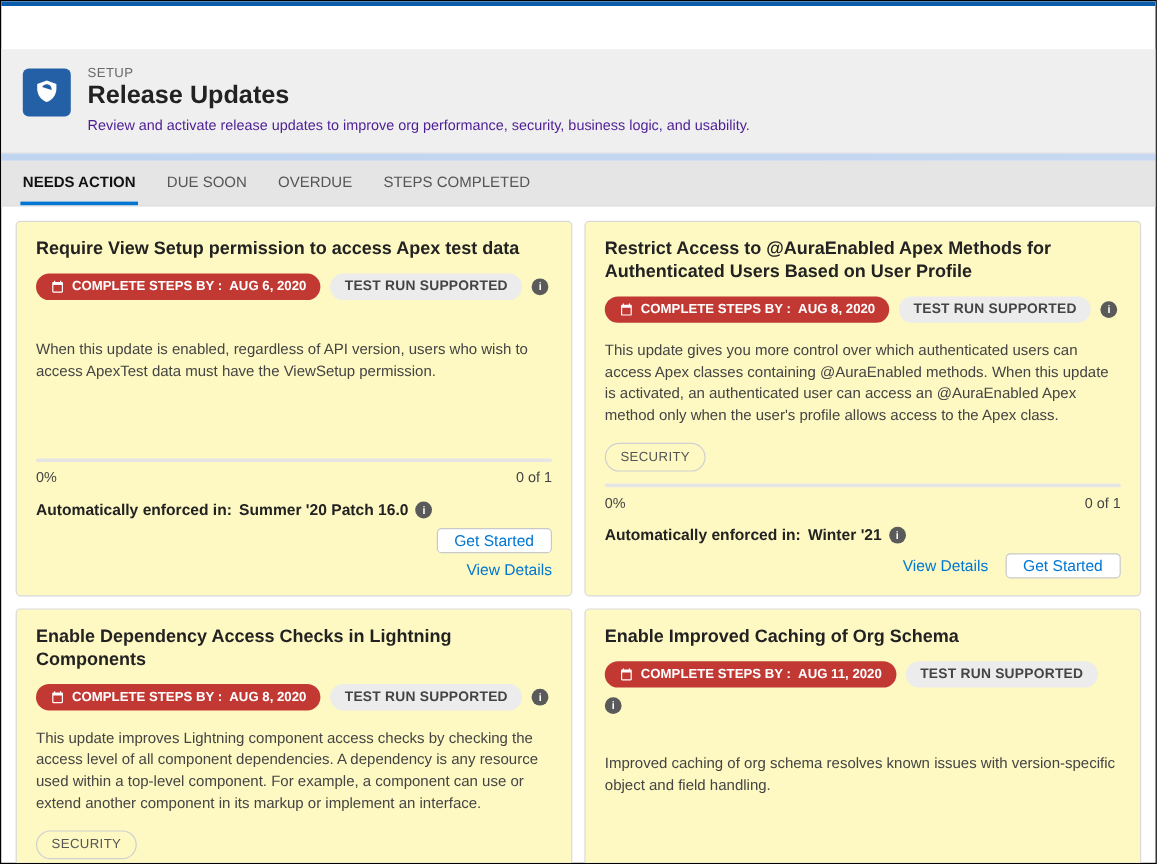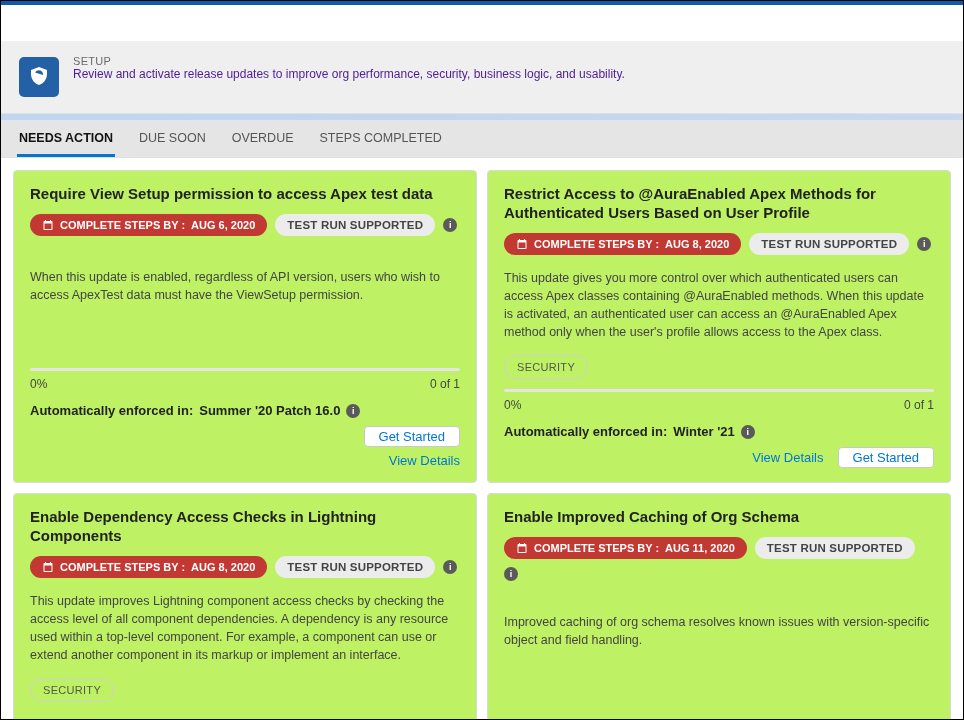--- a/index.html
+++ b/index.html
@@ -9,21 +9,21 @@
   .header-icon { width: 40px; height: 40px; border-radius: 5px; background: #2360a6; display: flex; align-items: center; justify-content: center; flex-shrink: 0; margin-top: 2px; }
   .header-icon svg { fill: #fff; width: 24px; height: 24px; }
   .header-text .eyebrow { font-size: 11px; color: #6a6a6a; letter-spacing: 0.3px; }
   .header-text h1 { font-size: 21px; color: #222; font-weight: 600; margin: 1px 0 5px 0; }
   .header-text .desc { font-size: 12px; color: #4c1d95; }
   .stripe { height: 6px; background: linear-gradient(90deg,#bfd5f0,#c7d8f0); }
   .tabs { display: flex; gap: 22px; padding: 0 16px; background: #e5e5e5; border-bottom: 1px solid #e0e0e0; align-items: center; }
   .tab { padding: 11px 2px 9px 2px; font-size: 12.5px; color: #555; border-bottom: 3px solid transparent; cursor: pointer; }
   .tab.active { font-weight: 700; color: #111; border-bottom-color: #0176d3; }
   .grid { display: grid; grid-template-columns: 1fr 1fr; gap: 10px; padding: 12px 12px 20px 12px; }
-  .card { border: 1px solid #d9d9d9; border-radius: 4px; padding: 14px 16px 14px 16px; background: #bef264; display: flex; flex-direction: column; }
+  .card { border: 1px solid #d9d9d9; border-radius: 4px; padding: 14px 16px 14px 16px; background: #fef9c3; display: flex; flex-direction: column; }
   .card h2 { font-size: 15px; font-weight: 700; color: #222; margin-bottom: 10px; line-height: 1.25; }
   .badge-row { display: flex; align-items: center; gap: 8px; margin-bottom: 14px; flex-wrap: wrap; }
   .complete-badge { display: inline-flex; align-items: center; gap: 6px; background: #c23934; color: #fff; font-size: 11px; font-weight: 700; padding: 5px 12px; border-radius: 14px; }
   .complete-badge svg { width: 12px; height: 12px; fill: #fff; }
   .testrun-badge { display: inline-flex; align-items: center; background: #ececec; color: #444; font-size: 11.5px; font-weight: 600; padding: 5px 12px; border-radius: 14px; letter-spacing: .2px; }
   .info-icon { display: inline-flex; width: 14px; height: 14px; border-radius: 50%; background: #5a5a5a; color: #fff; font-size: 9px; font-weight: 700; align-items: center; justify-content: center; font-style: normal; }
   .card-desc { font-size: 12.5px; color: #444; line-height: 1.45; margin-bottom: 14px; }
   .tag-row { margin-bottom: 10px; }
   .tag { display: inline-block; font-size: 11px; color: #555; border: 1px solid #d0d0d0; padding: 5px 12px; border-radius: 14px; letter-spacing: .3px; }
   .progress-wrap { margin-bottom: 12px; margin-top: auto; }
@@ -45,20 +45,21 @@
 <div class="topbar"></div>
 
 <div class="header">
   <div class="header-icon">
     <svg viewBox="0 0 24 24">
         <path d="M12 2 4 5v4c0 5 3.4 9.7 8 11 4.6-1.3 8-6 8-11V5l-8-3zm0 3.2c2.2 0 4 1.8 4 4 0 .3 0 .6-.1.9l-7.8-2.7C9 5.9 10.4 5.2 12 5.2z"></path>
       </svg>
   </div>
   <div class="header-text">
     <div class="eyebrow">SETUP</div>
+    <h1>Release Updates</h1>
     <div class="desc">Review and activate release updates to improve org performance, security, business logic, and usability.</div>
   </div>
 </div>
 
 <div class="stripe"></div>
 
 <div class="tabs">
   <div class="tab active">NEEDS ACTION</div>
   <div class="tab">DUE SOON</div>
   <div class="tab">OVERDUE</div>

